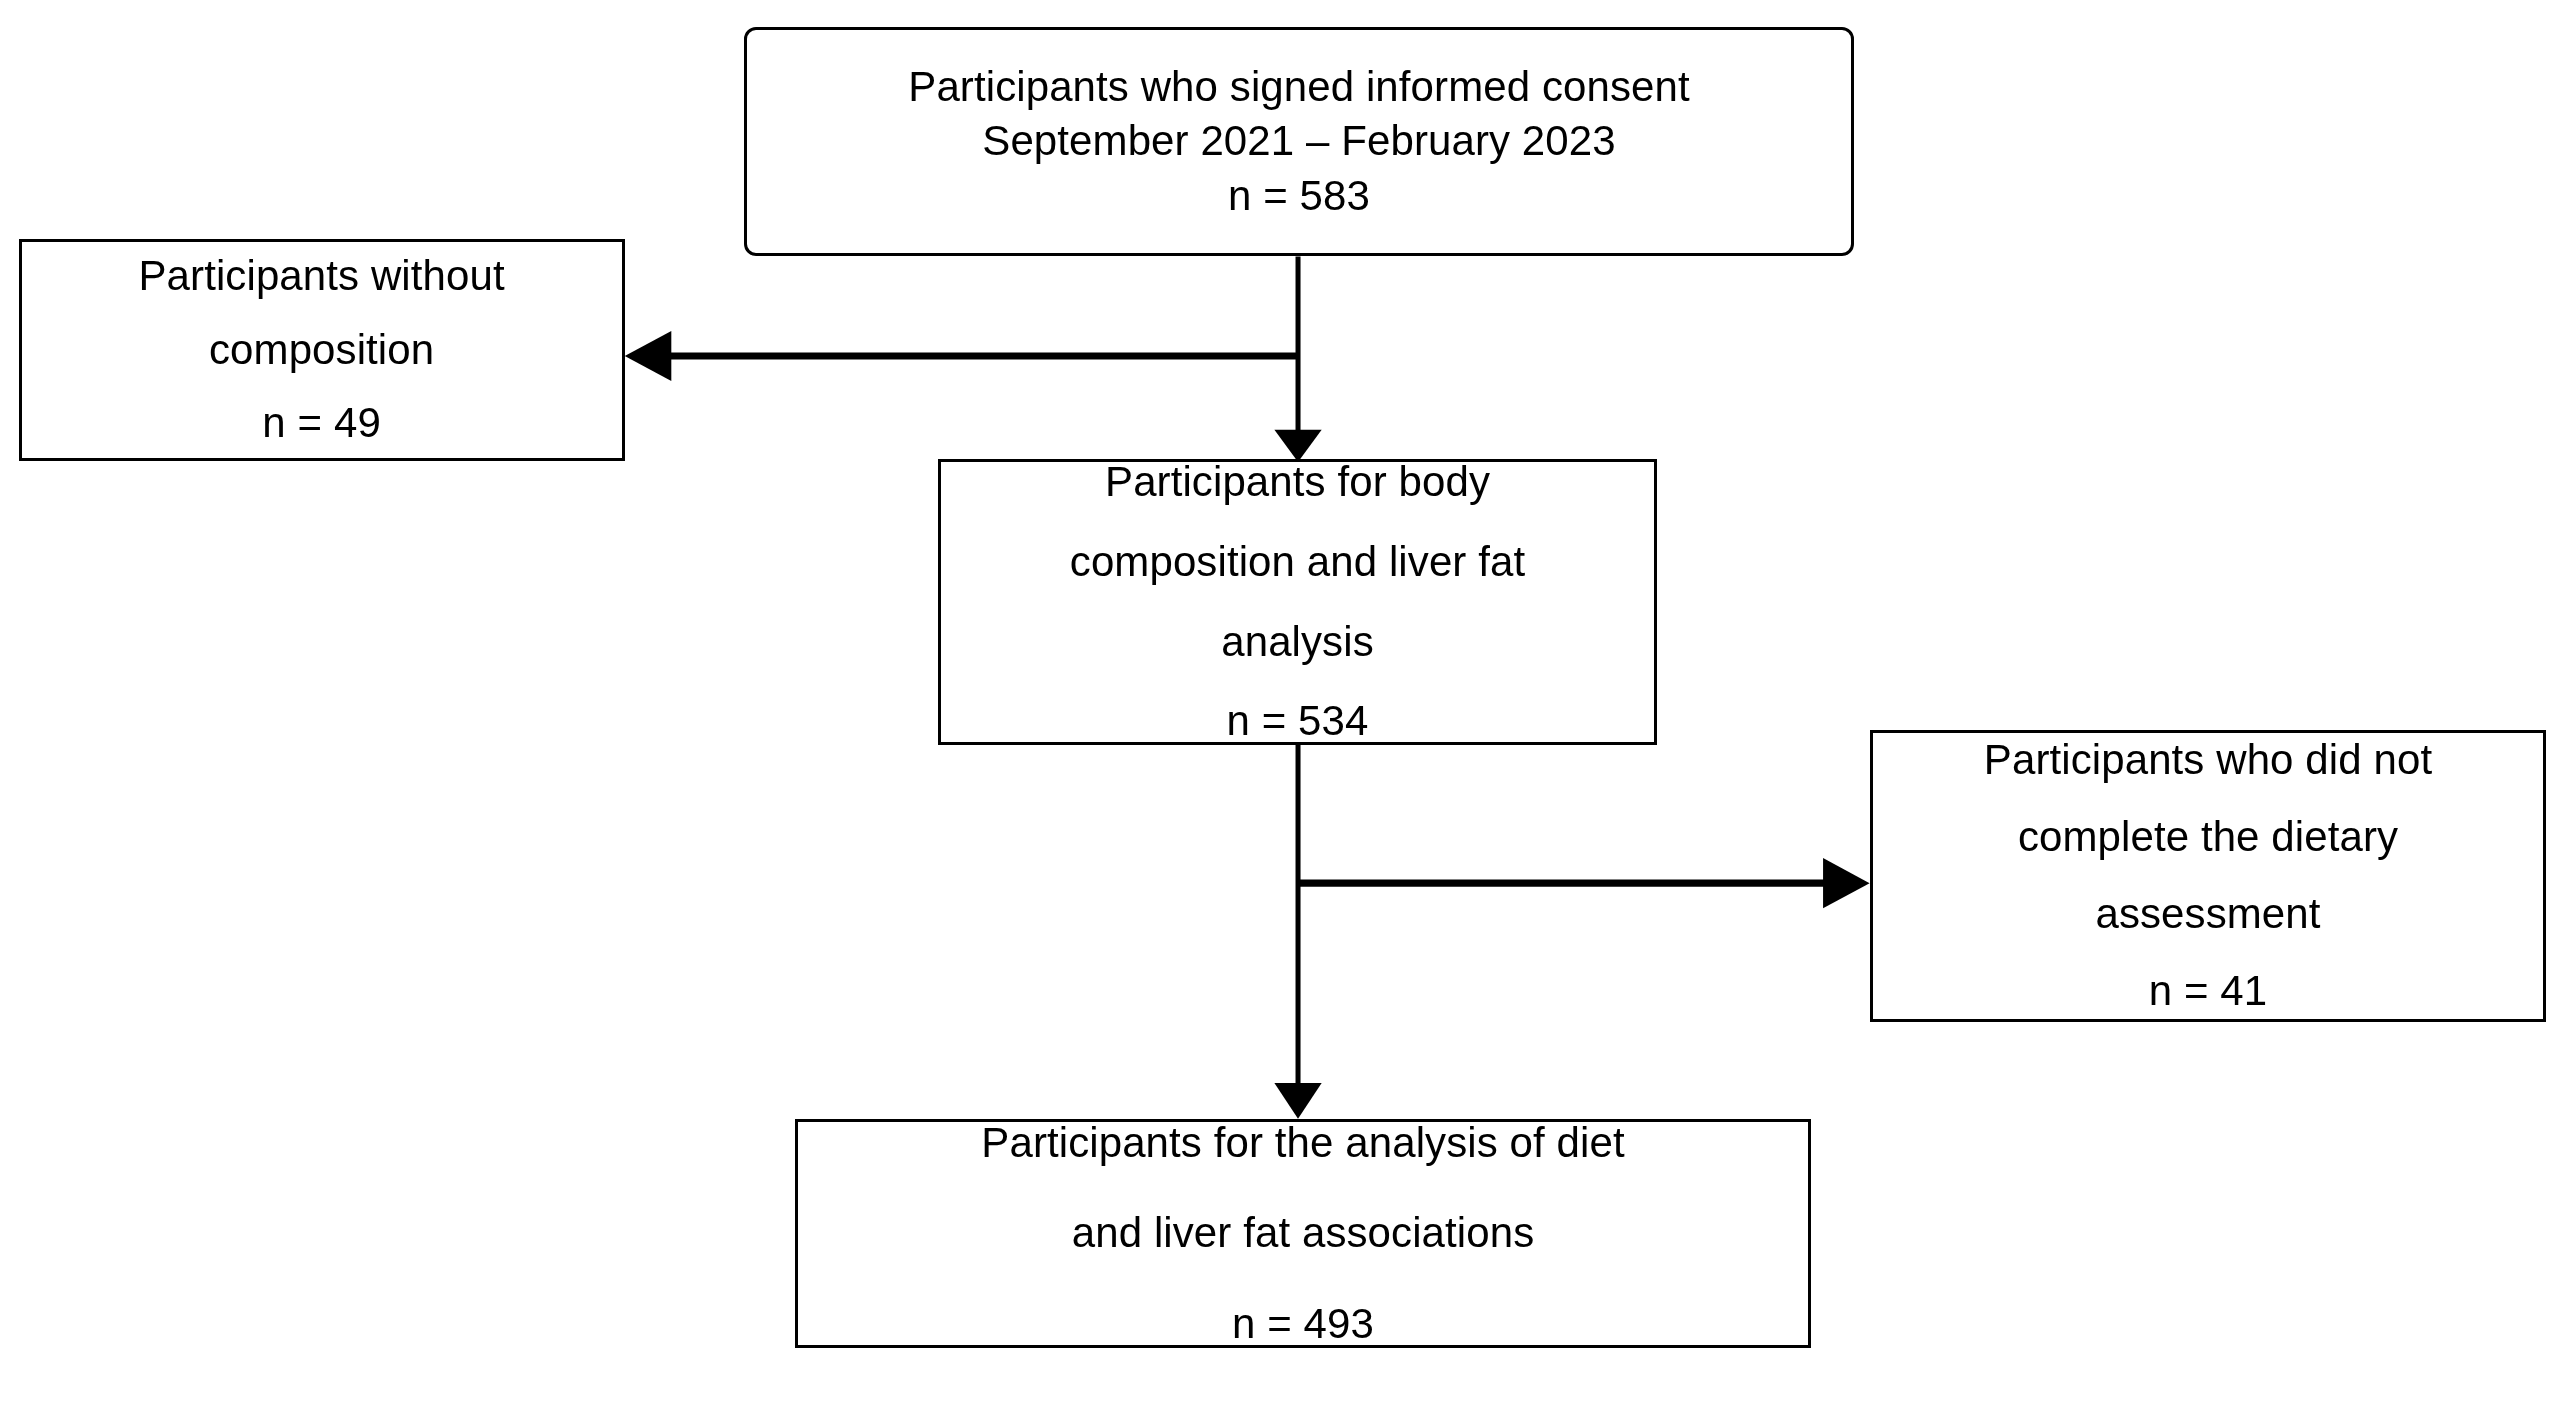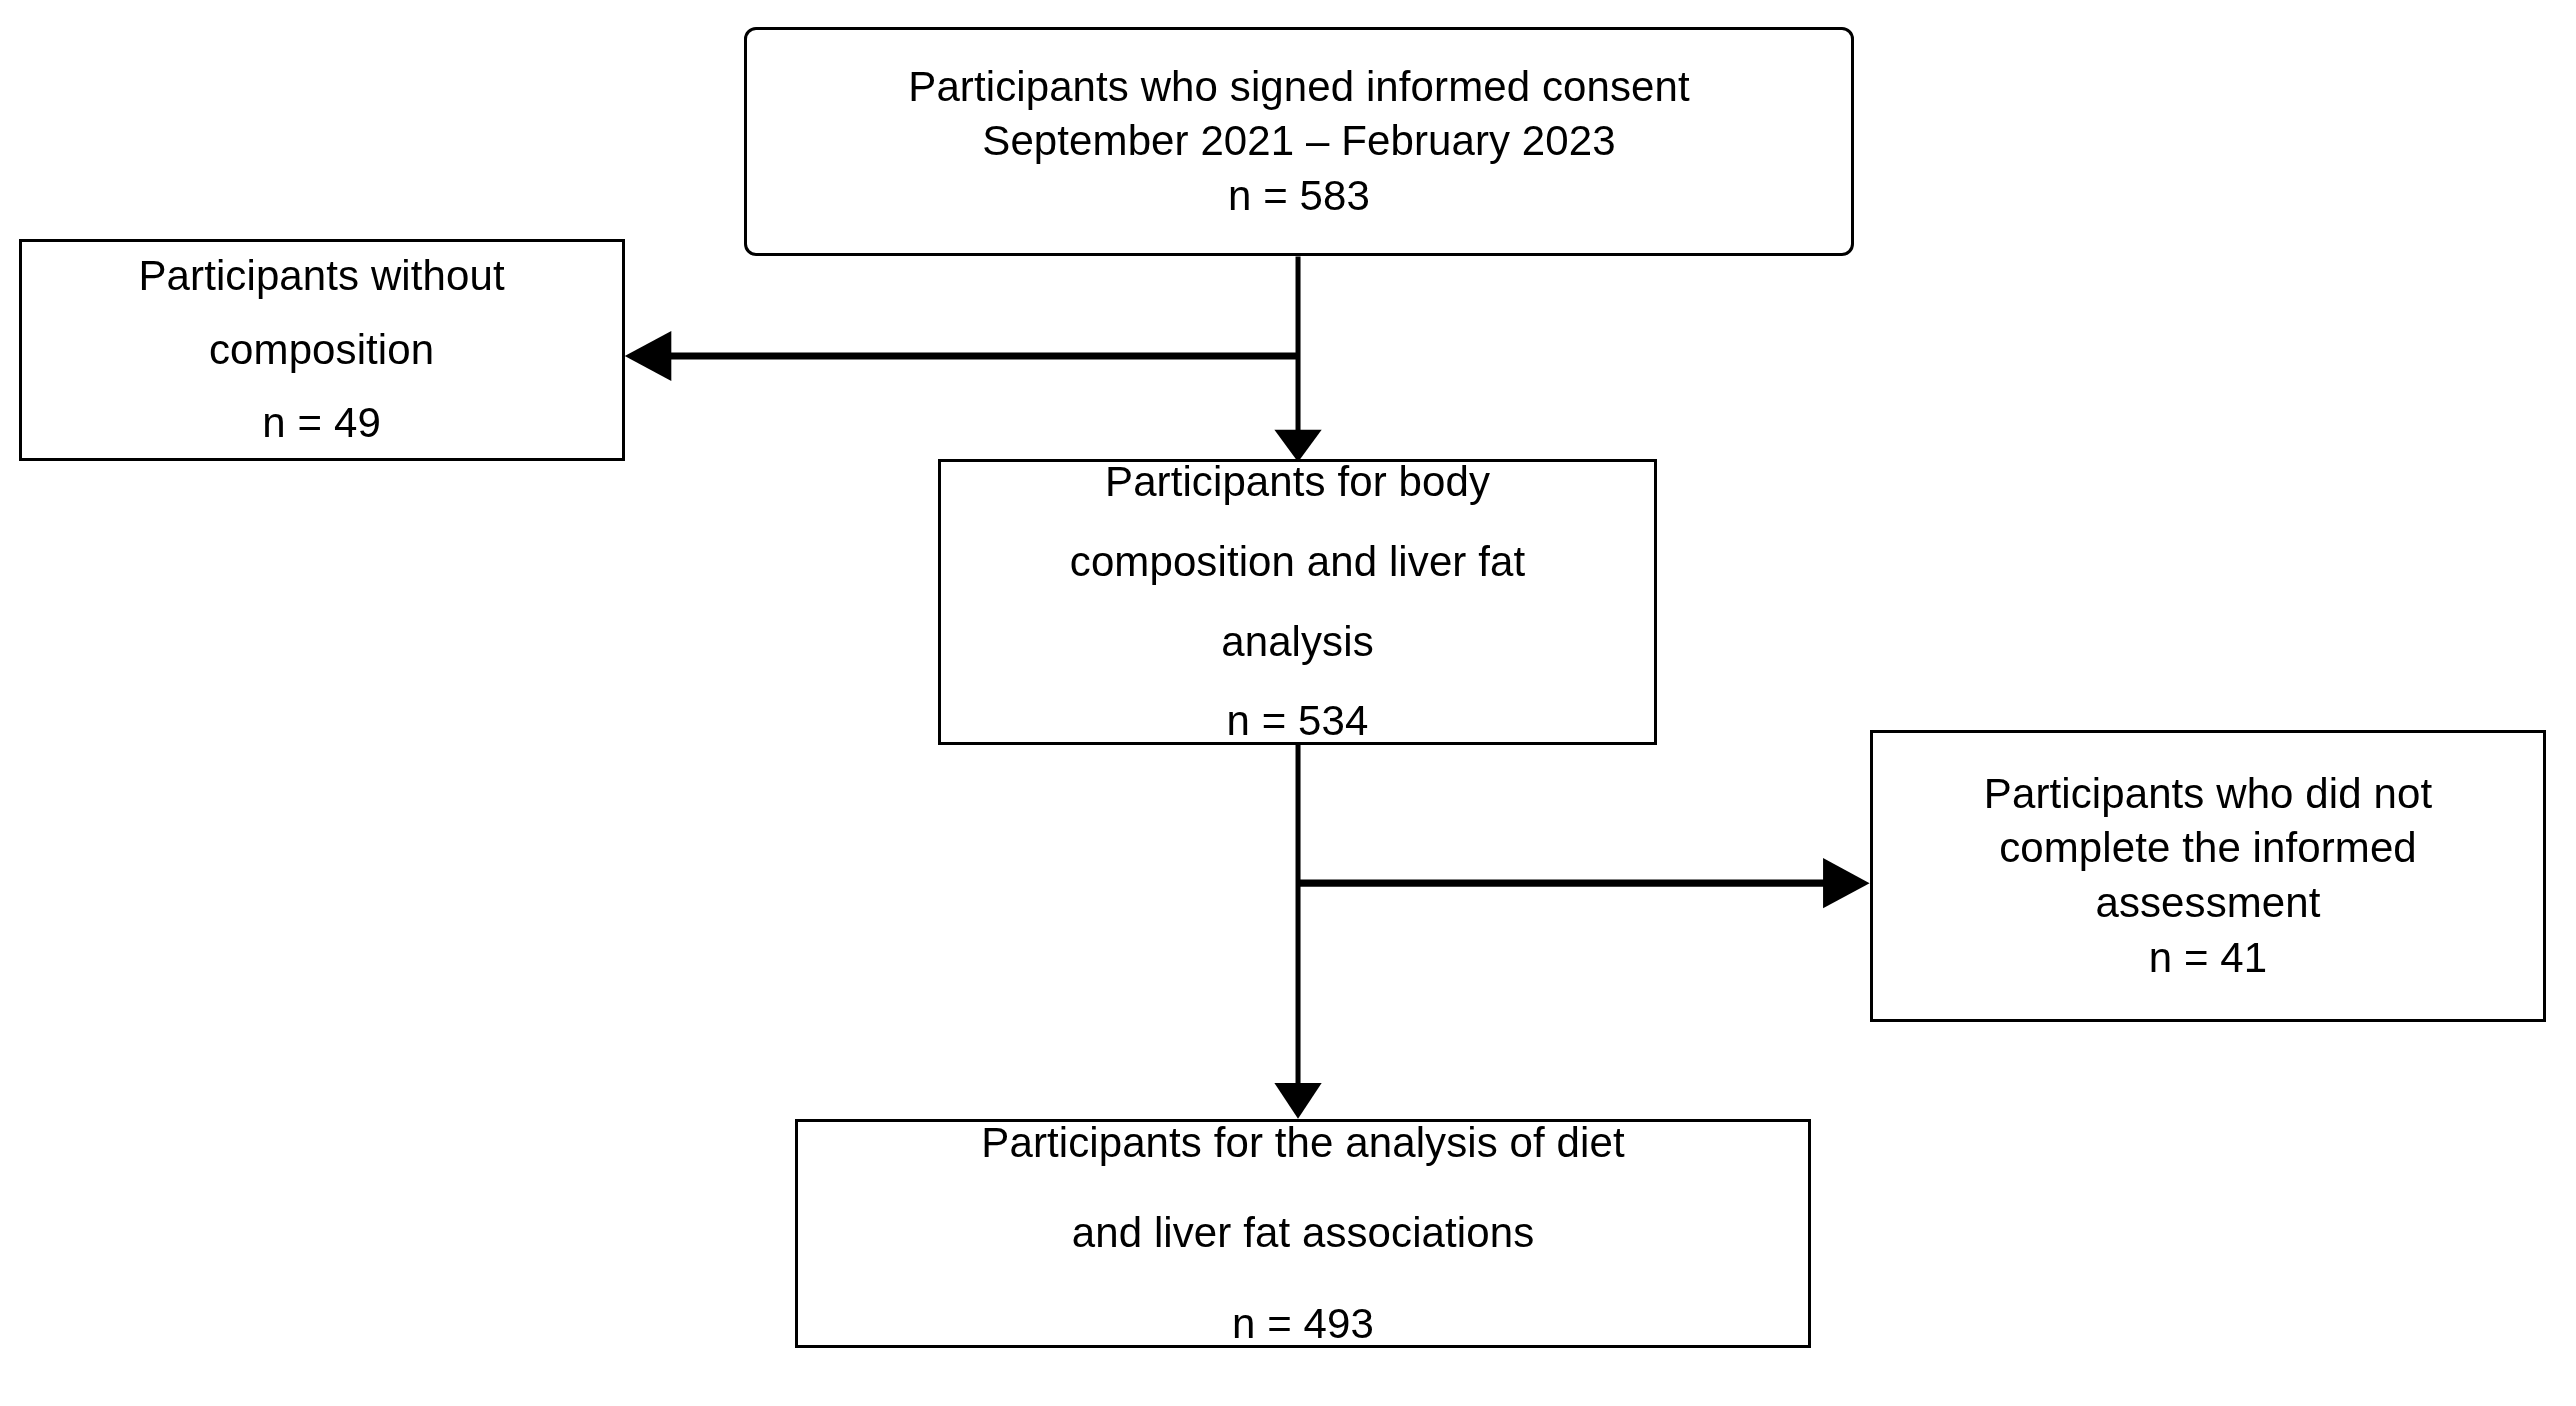--- a/index.html
+++ b/index.html
@@ -41,21 +41,21 @@
     display: block;
     font-size: 42px;
     line-height: 1.30;
     white-space: nowrap;
     letter-spacing: 0.1px;
   }
   
   #box-consent   { left: 744px; top: 27px;   width: 1110px; height: 229px; border-radius: 12px; }
   #box-no-elasto { left: 18.6px;   top: 239px;  width: 606px;  height: 222px; gap: 19px; }
   #box-body-comp { left: 938px; top: 459px;  width: 719px; height: 286px; gap: 25px; }
-  #box-no-diet   { left: 1870px; top: 730px; width: 676px;  height: 292px; }
+  #box-no-diet   { left: 1870px; top: 730px; width: 676px;  height: 292px; justify-content: space-between; }
   #box-final     { left: 795px; top: 1119px; width: 1016px; height: 229px; gap: 36px; }
 </style>
 </head>
 <body>
 
 <div id="canvas">
 
   <svg id="flow-svg" viewBox="0 0 3596 1963" xmlns="http://www.w3.org/2000/svg">
 
     <g>
@@ -93,21 +93,21 @@
 
   <div class="node-box" id="box-body-comp">
     <span class="node-line">Participants for body</span>
     <span class="node-line">composition and liver fat</span>
     <span class="node-line">analysis</span>
     <span class="node-line">n = 534</span>
   </div>
 
   <div class="node-box" id="box-no-diet">
     <span class="node-line">Participants who did not</span>
-    <span class="node-line">complete the informed</span>
+    <span class="node-line">complete the dietary</span>
     <span class="node-line">assessment</span>
     <span class="node-line">n = 41</span>
   </div>
 
   <div class="node-box" id="box-final">
     <span class="node-line">Participants for the analysis of diet</span>
     <span class="node-line">and liver fat associations</span>
     <span class="node-line">n = 493</span>
   </div>
 

